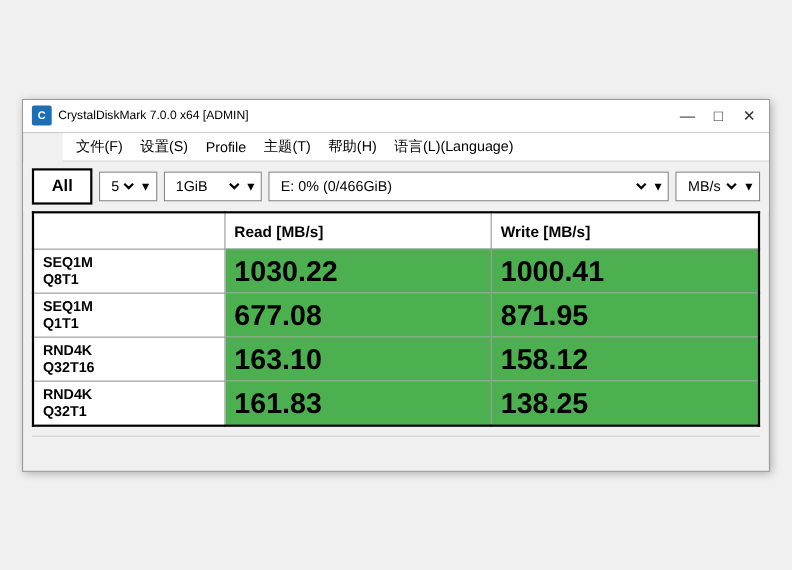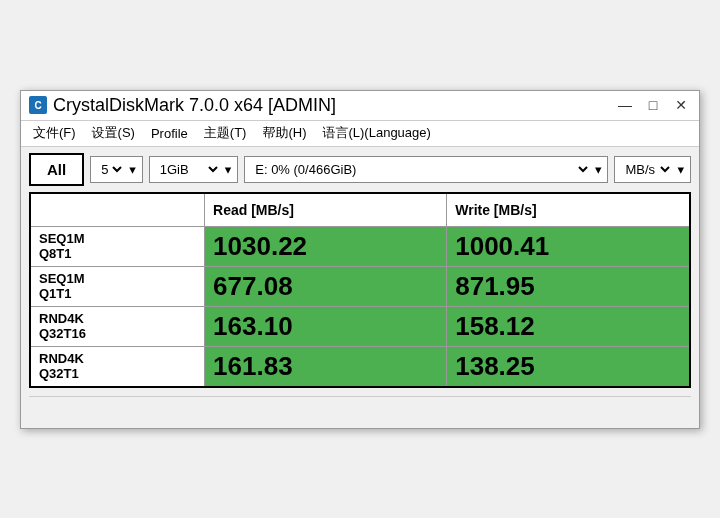--- a/index.html
+++ b/index.html
@@ -38,21 +38,21 @@
       background: #1a6fb5;
       border-radius: 2px;
       display: flex;
       align-items: center;
       justify-content: center;
       color: white;
       font-size: 10px;
       font-weight: bold;
     }
     .title-text {
-      font-size: 18px;
+      font-size: 11px;
       color: #000;
     }
     .title-controls {
       display: flex;
       gap: 8px;
     }
     .title-btn {
       width: 20px;
       height: 20px;
       display: flex;
@@ -65,20 +65,21 @@
       border: none;
     }
 
     .menu-bar {
       display: flex;
       align-items: center;
       padding: 2px 4px;
       border-bottom: 1px solid #ccc;
       background: white;
       height: 26px;
+      margin-left: 36px;
     }
     .menu-item {
       padding: 2px 8px;
       font-size: 13px;
       cursor: pointer;
       color: #000;
     }
 
     .toolbar {
       display: flex;

